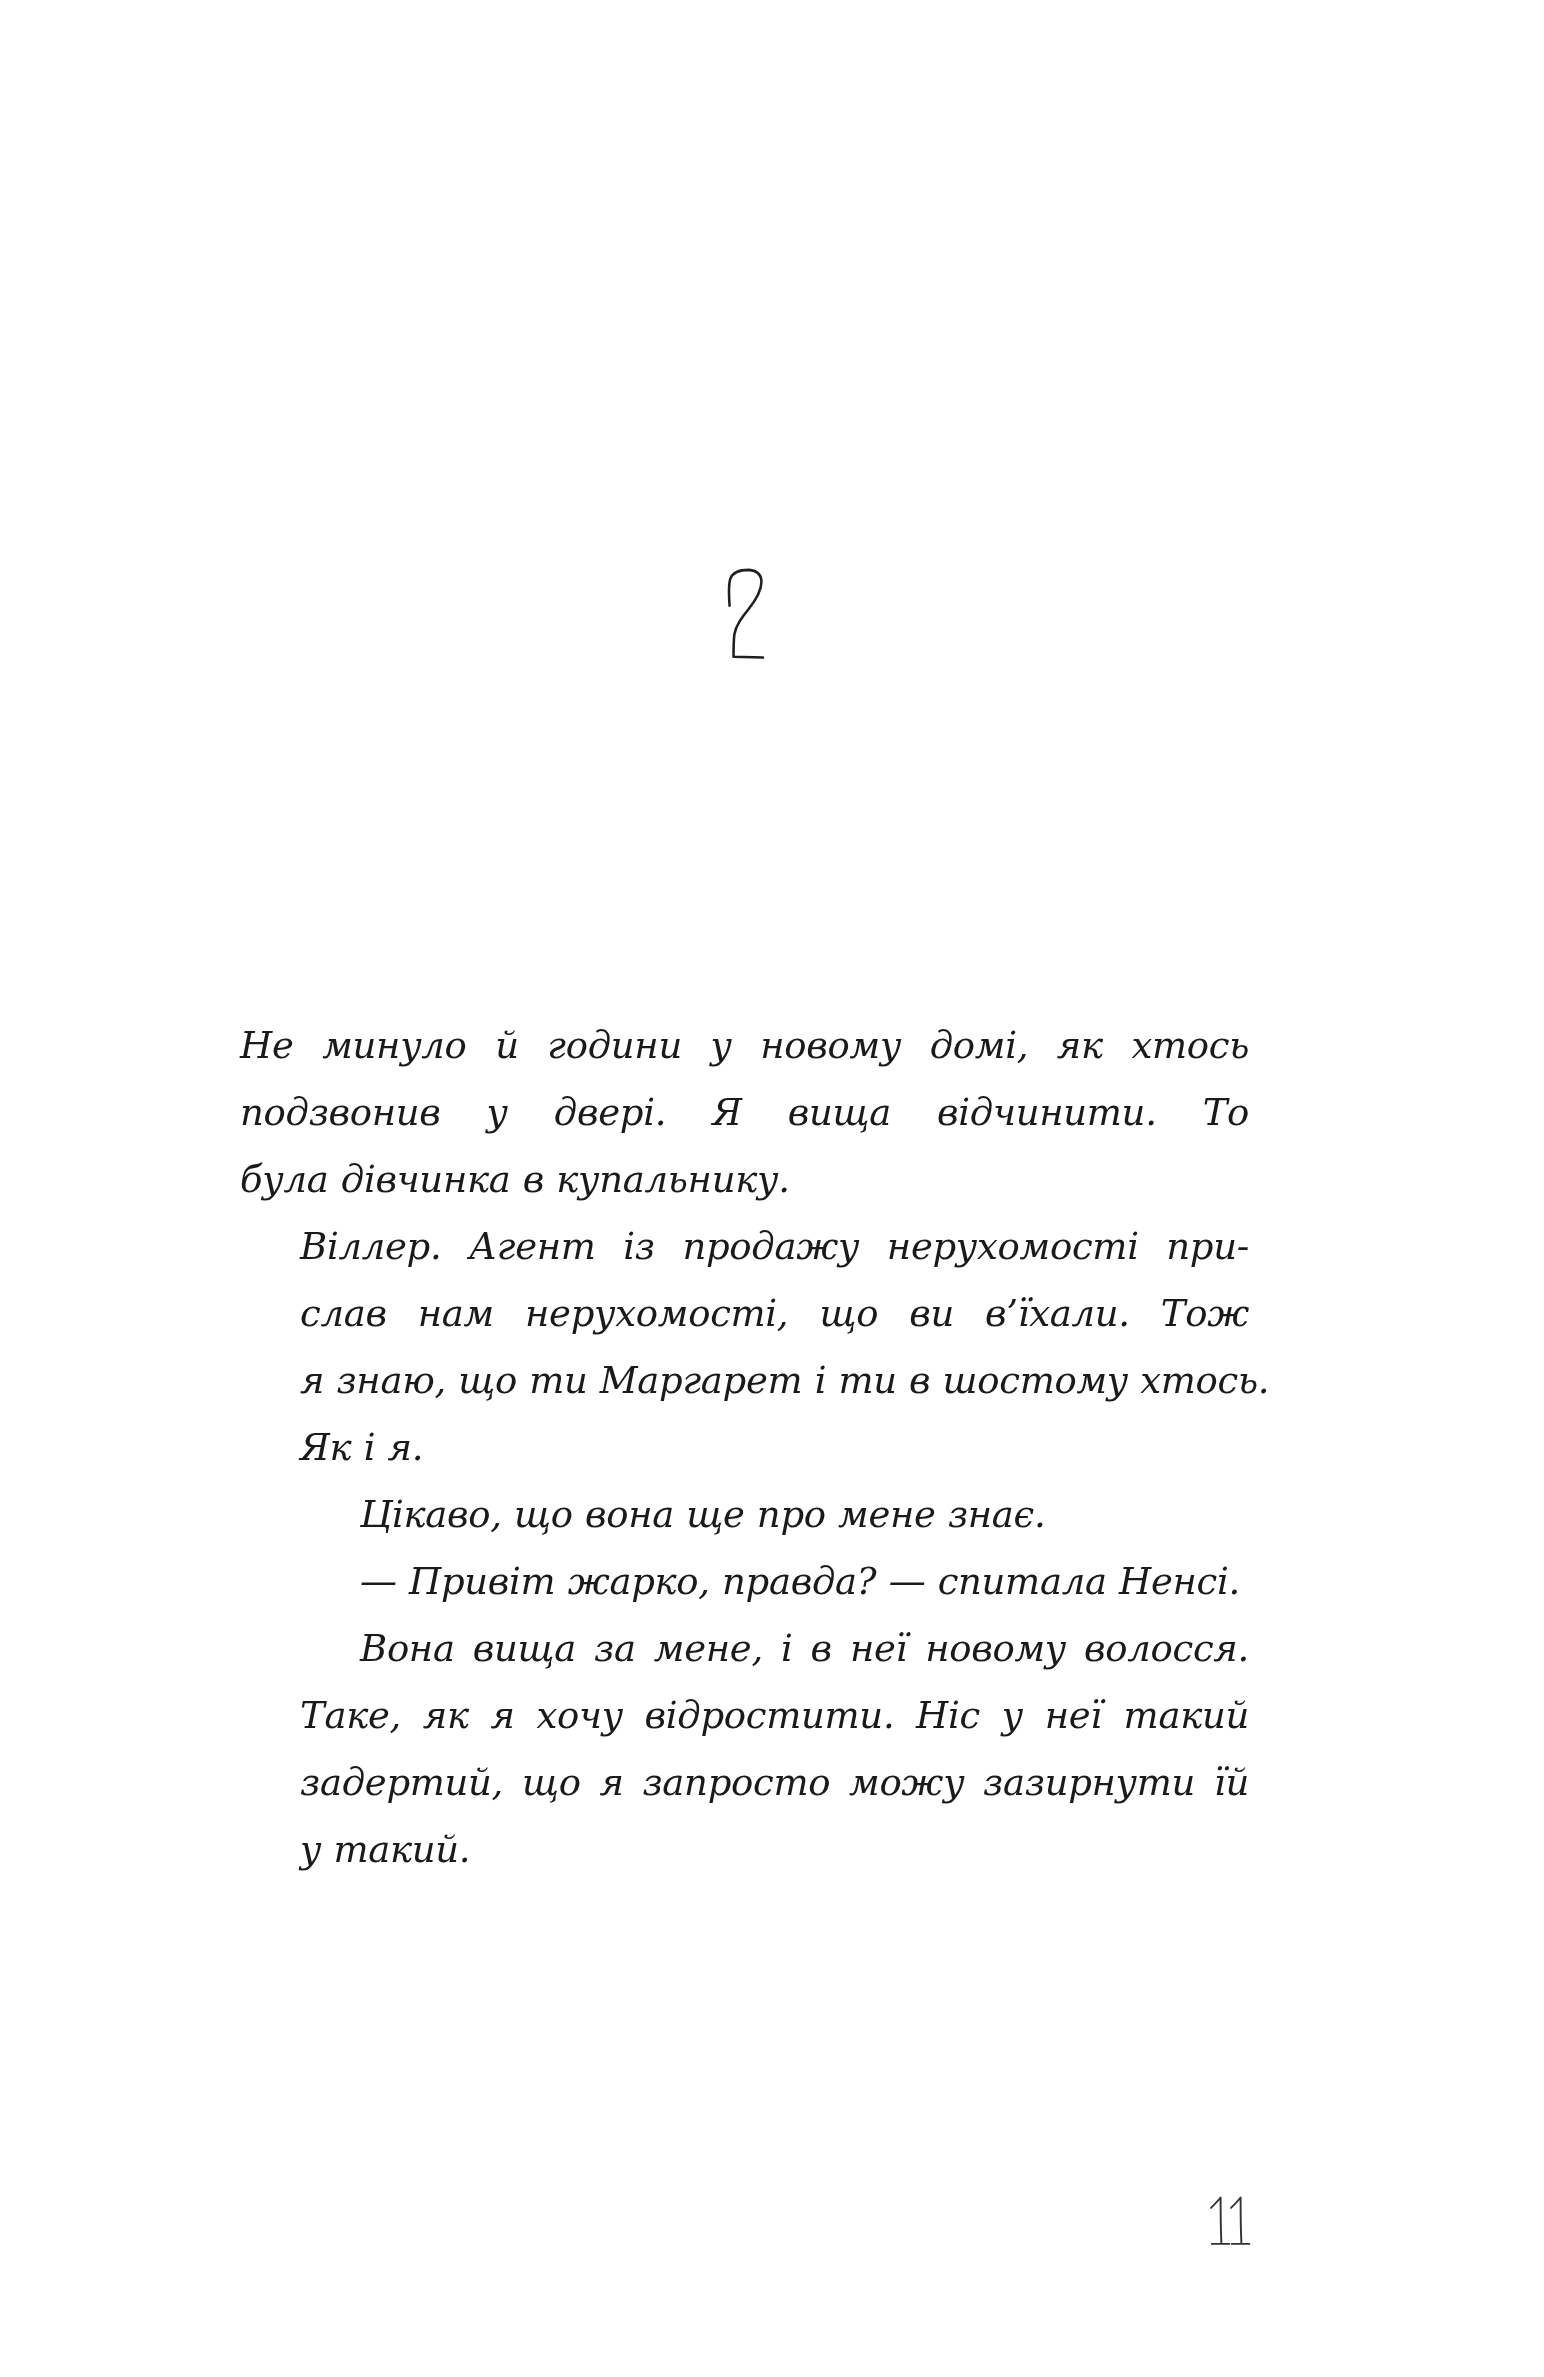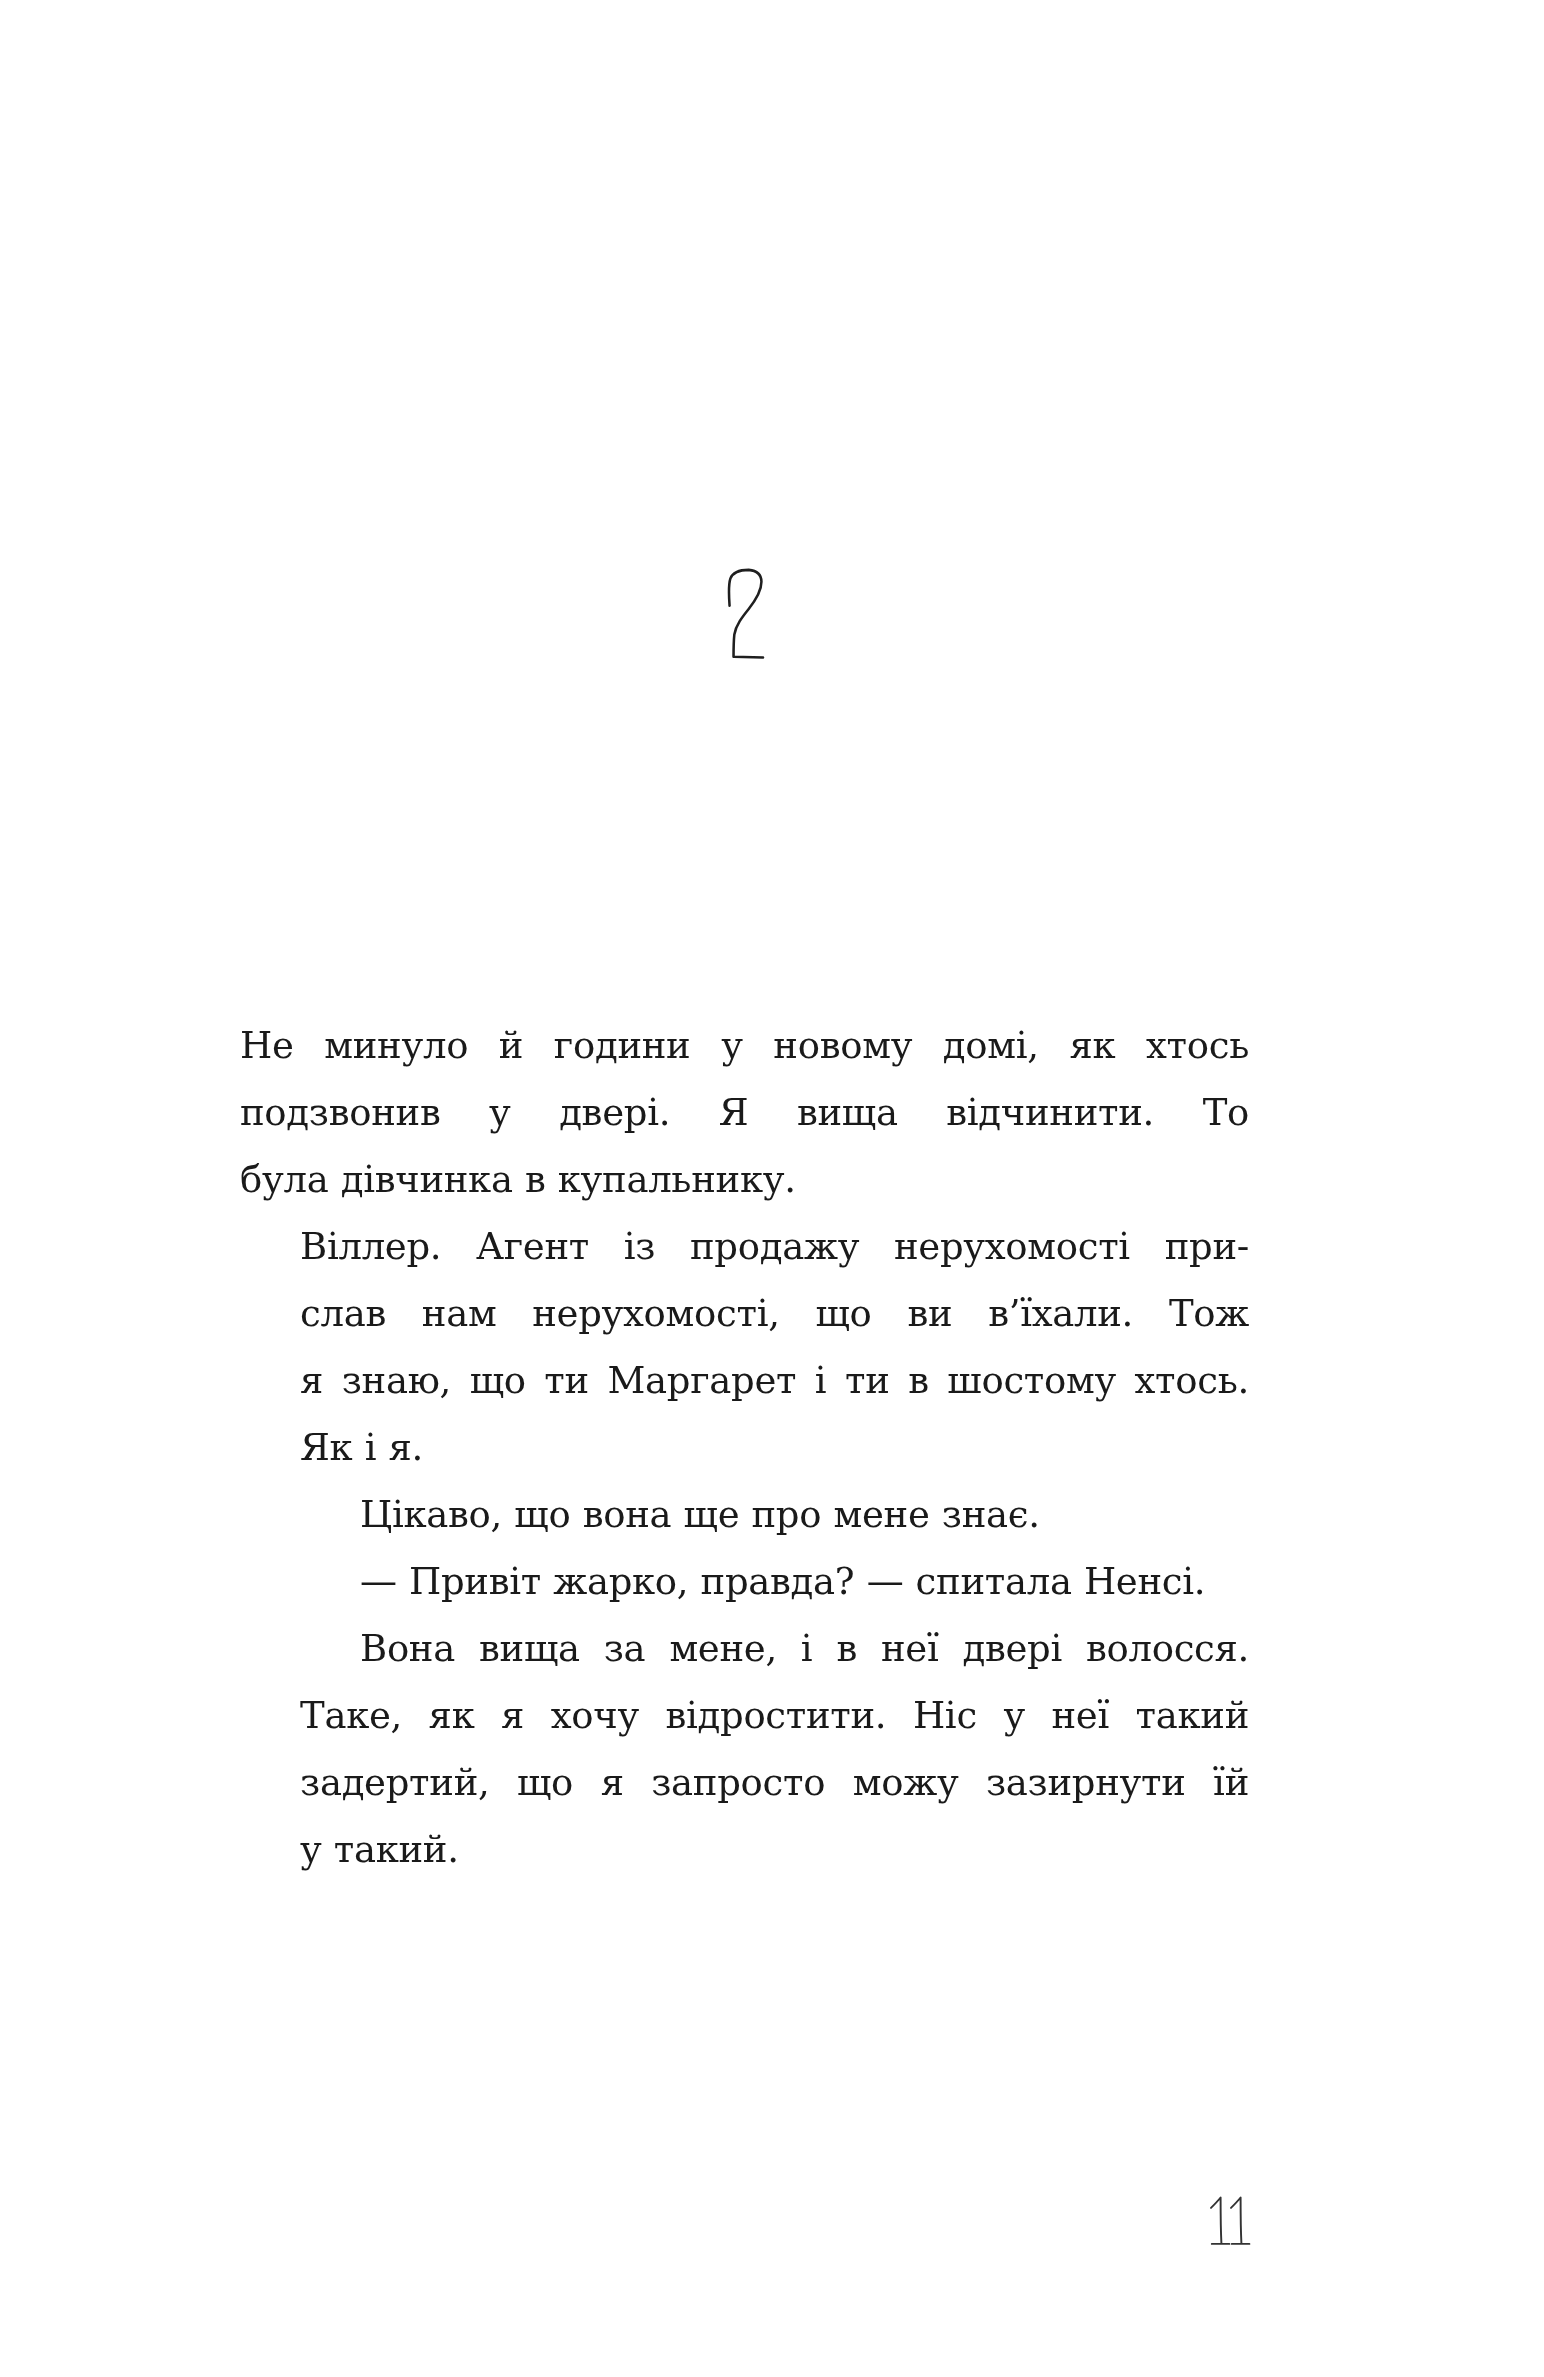--- a/index.html
+++ b/index.html
@@ -14,20 +14,21 @@
       overflow: hidden;
       color: #1a1a1a;
       font-family: "DejaVu Serif", "Liberation Serif", serif;
     }
     .page {
       position: absolute;
       left: 0; top: 0;
       width: 1545px;
       height: 2006px;
       background: #ffffff;
+      font-style: italic;
     }
     .chapter-number {
       position: absolute;
       left: 720px;
       top: 567px;
       width: 51px;
       height: 95px;
     }
     .chapter-number svg {
       width: 100%;
@@ -99,21 +100,21 @@
       <span class="line">я знаю, що ти Маргарет і ти в шостому хтось.</span>
       <span class="line last">Як і я.</span>
     </p>
     <p class="indent">
       <span class="line last" style="padding-left:60px">Цікаво, що вона ще про мене знає.</span>
     </p>
     <p class="indent">
       <span class="line last" style="padding-left:60px">— Привіт жарко, правда? — спитала Ненсі.</span>
     </p>
     <p class="indent">
-      <span class="line" style="padding-left:60px">Вона вища за мене, і в неї двері волосся.</span>
+      <span class="line" style="padding-left:60px">Вона вища за мене, і в неї новому волосся.</span>
       <span class="line">Таке, як я хочу відростити. Ніс у неї такий</span>
       <span class="line">задертий, що я запросто можу зазирнути їй</span>
       <span class="line last">у такий.</span>
     </p>
   </div>
 
   <div class="page-number">
 
     <svg viewBox="0 0 60 66">
       <path d="M5 16 C9 12 13 8 17 3 C17 20 17 40 18 60 M6 61 L28 61" fill="none" stroke="#333" stroke-width="2.4" stroke-linecap="round" stroke-linejoin="round"></path>

